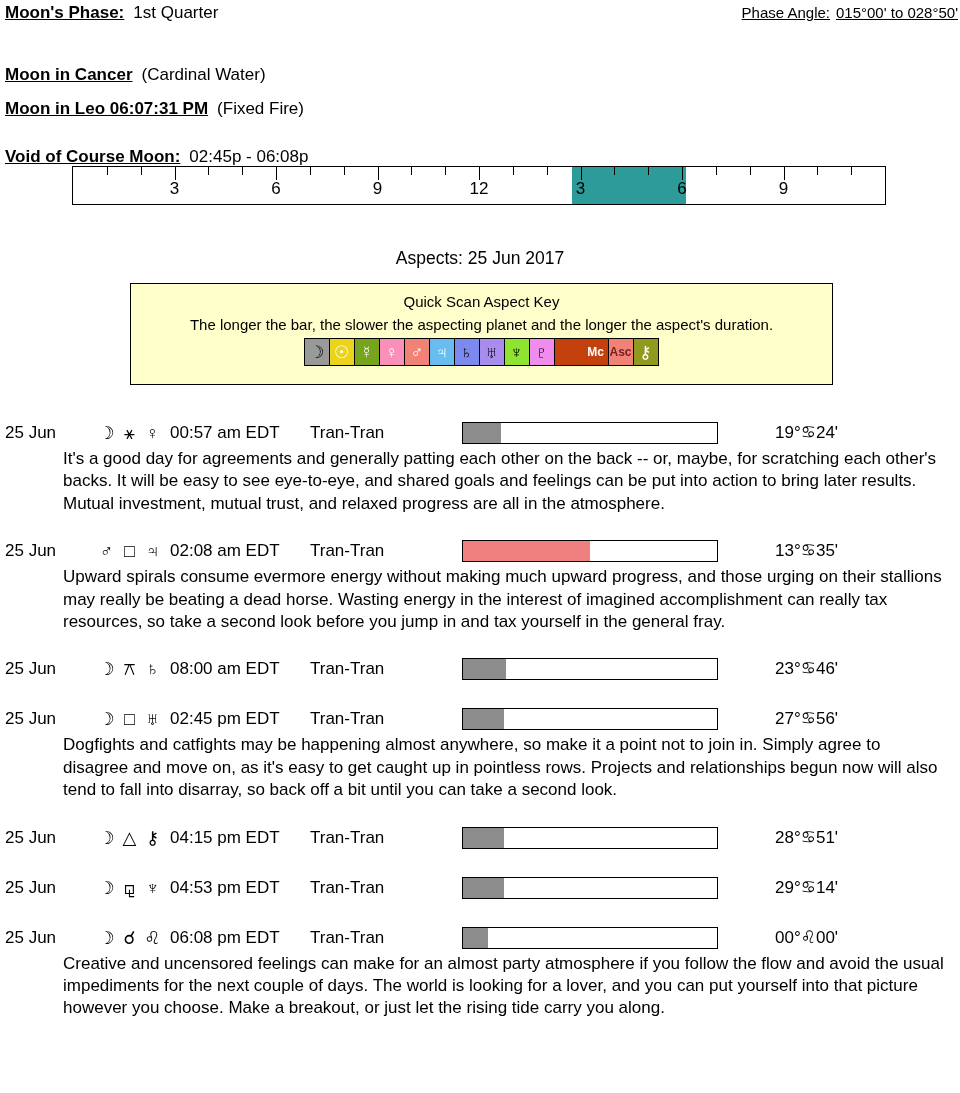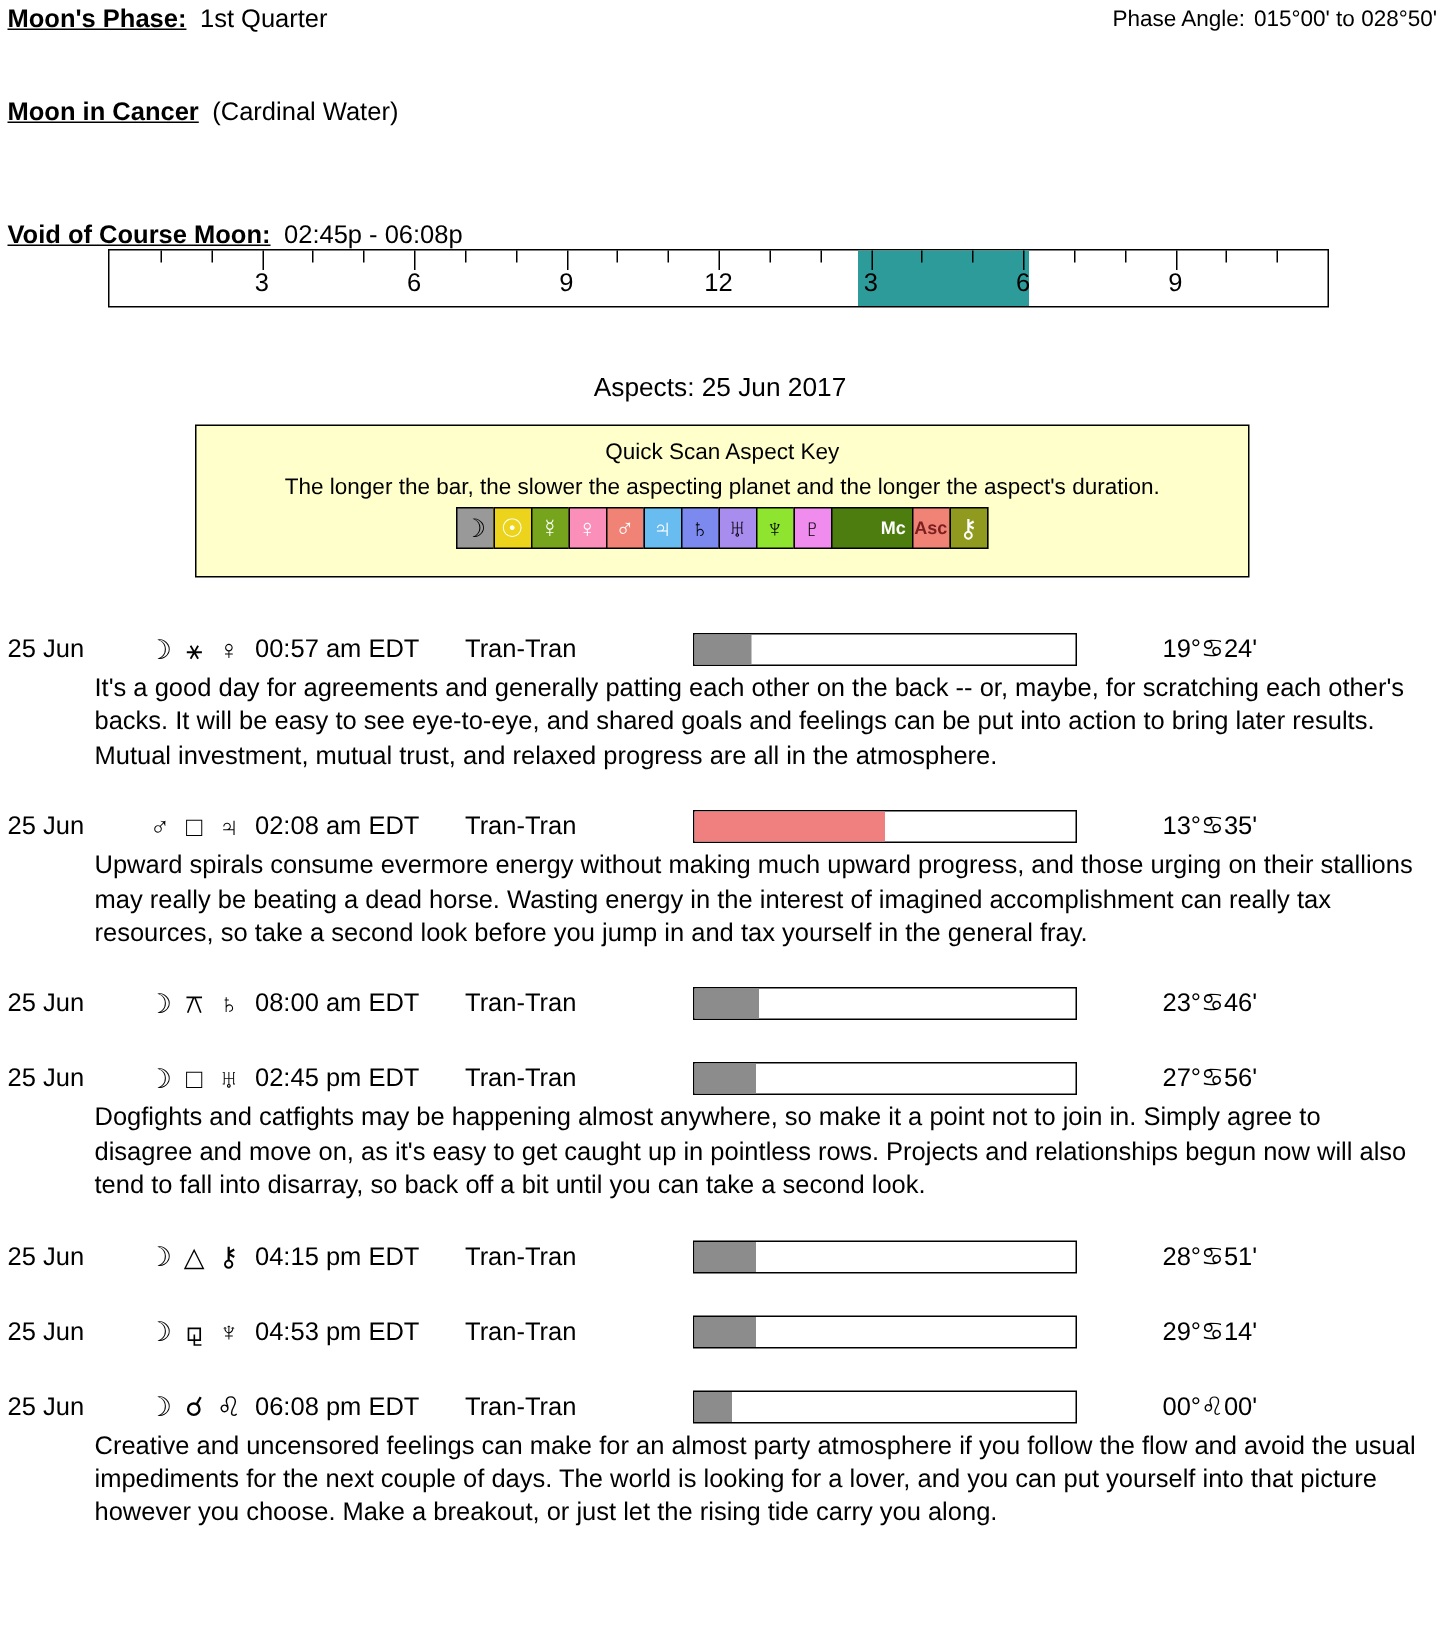--- a/index.html
+++ b/index.html
@@ -2,21 +2,21 @@
 <html><head>
 <meta charset="utf-8">
 <style>
   html,body{margin:0;padding:0;background:#fff;}
   .page{position:relative;width:960px;height:1093px;overflow:hidden;background:#fff;
         font-family:"Liberation Sans","DejaVu Sans",sans-serif;font-size:17px;color:#000;}
   
   .hdr{position:absolute;left:5px;white-space:nowrap;}
   .hdr .lbl{font-weight:bold;text-decoration:underline;}
   .hdr .val{margin-left:9px;}
-  .phase-angle{position:absolute;top:4px;right:2px;font-size:15px;white-space:nowrap;}
+  .phase-angle{position:absolute;top:4px;right:2px;font-size:15px;white-space:nowrap;text-decoration:underline;}
   .phase-angle .val{margin-left:6px;}
   
   .ruler{position:absolute;left:72px;top:166px;width:812px;height:37px;border:1px solid #000;background:#fff;}
   .ruler .hl{position:absolute;top:0;height:100%;}
   .ruler .tick{position:absolute;top:0;width:1px;background:#000;}
   .ruler .rlabel{position:absolute;top:12px;transform:translateX(-50%);font-size:17px;}
   
   .aspects-title{position:absolute;top:248px;left:0;width:960px;text-align:center;font-weight:normal;font-size:17.5px;}
   
   .key-box{position:absolute;left:130px;top:283px;width:701px;height:100px;background:#FFFFCC;border:1px solid #000;text-align:center;}
@@ -50,20 +50,23 @@
   </div>
 
   <div class="phase-angle">
     <span>Phase Angle:</span><span class="val">015°00' to 028°50'</span>
   </div>
 
   <div class="hdr" style="top:65px">
     <span class="lbl">Moon in Cancer</span><span class="val">(Cardinal Water)</span>
   </div>
 
+  <div class="hdr" style="top:99px">
+    <span class="lbl">Moon in Leo 06:07:31 PM</span><span class="val">(Fixed Fire)</span>
+  </div>
 
   <div class="hdr" style="top:147px">
     <span class="lbl">Void of Course Moon:</span><span class="val">02:45p - 06:08p</span>
   </div>
 
   <div class="ruler">
       <div class="hl" style="left: 61.4583%; width: 14.0833%; background: rgb(46, 155, 155);"></div>
       <div class="tick" style="left: 4.16667%; height: 8px;"></div>
       <div class="tick" style="left: 8.33333%; height: 8px;"></div>
       <div class="tick" style="left: 12.5%; height: 13px;"></div>
@@ -105,21 +108,21 @@
         <div class="kcell" style="background: rgb(153, 153, 153); color: rgb(0, 0, 0);">☽</div>
         <div class="kcell" style="background: rgb(237, 212, 28); color: rgb(255, 255, 255);">☉</div>
         <div class="kcell" style="background: rgb(118, 165, 29); color: rgb(255, 255, 255);">☿</div>
         <div class="kcell" style="background: rgb(250, 143, 186); color: rgb(255, 255, 255);">♀</div>
         <div class="kcell" style="background: rgb(241, 131, 118); color: rgb(255, 255, 255);">♂</div>
         <div class="kcell" style="background: rgb(104, 188, 240); color: rgb(255, 255, 255);">♃</div>
         <div class="kcell" style="background: rgb(124, 137, 238); color: rgb(0, 0, 0);">♄</div>
         <div class="kcell" style="background: rgb(169, 141, 238); color: rgb(0, 0, 0);">♅</div>
         <div class="kcell" style="background: rgb(143, 228, 48); color: rgb(0, 0, 0);">♆</div>
         <div class="kcell" style="background: rgb(239, 140, 238); color: rgb(0, 0, 0);">♇</div>
-        <div class="kcell txt" style="background: #4d7c0f; color: rgb(255, 255, 255); padding-left: 29px;">Mc</div>
+        <div class="kcell txt" style="background: #c2410c; color: rgb(255, 255, 255); padding-left: 29px;">Mc</div>
         <div class="kcell txt" style="background: rgb(241, 131, 118); color: rgb(122, 31, 31);">Asc</div>
         <div class="kcell" style="background: rgb(143, 154, 31); color: rgb(255, 255, 255);">⚷</div>
       </div>
   </div>
 
   <div class="aspects">
       <div class="ablock">
         <div class="arow">
           <span class="a-date">25 Jun</span>
           <span class="a-syms">

